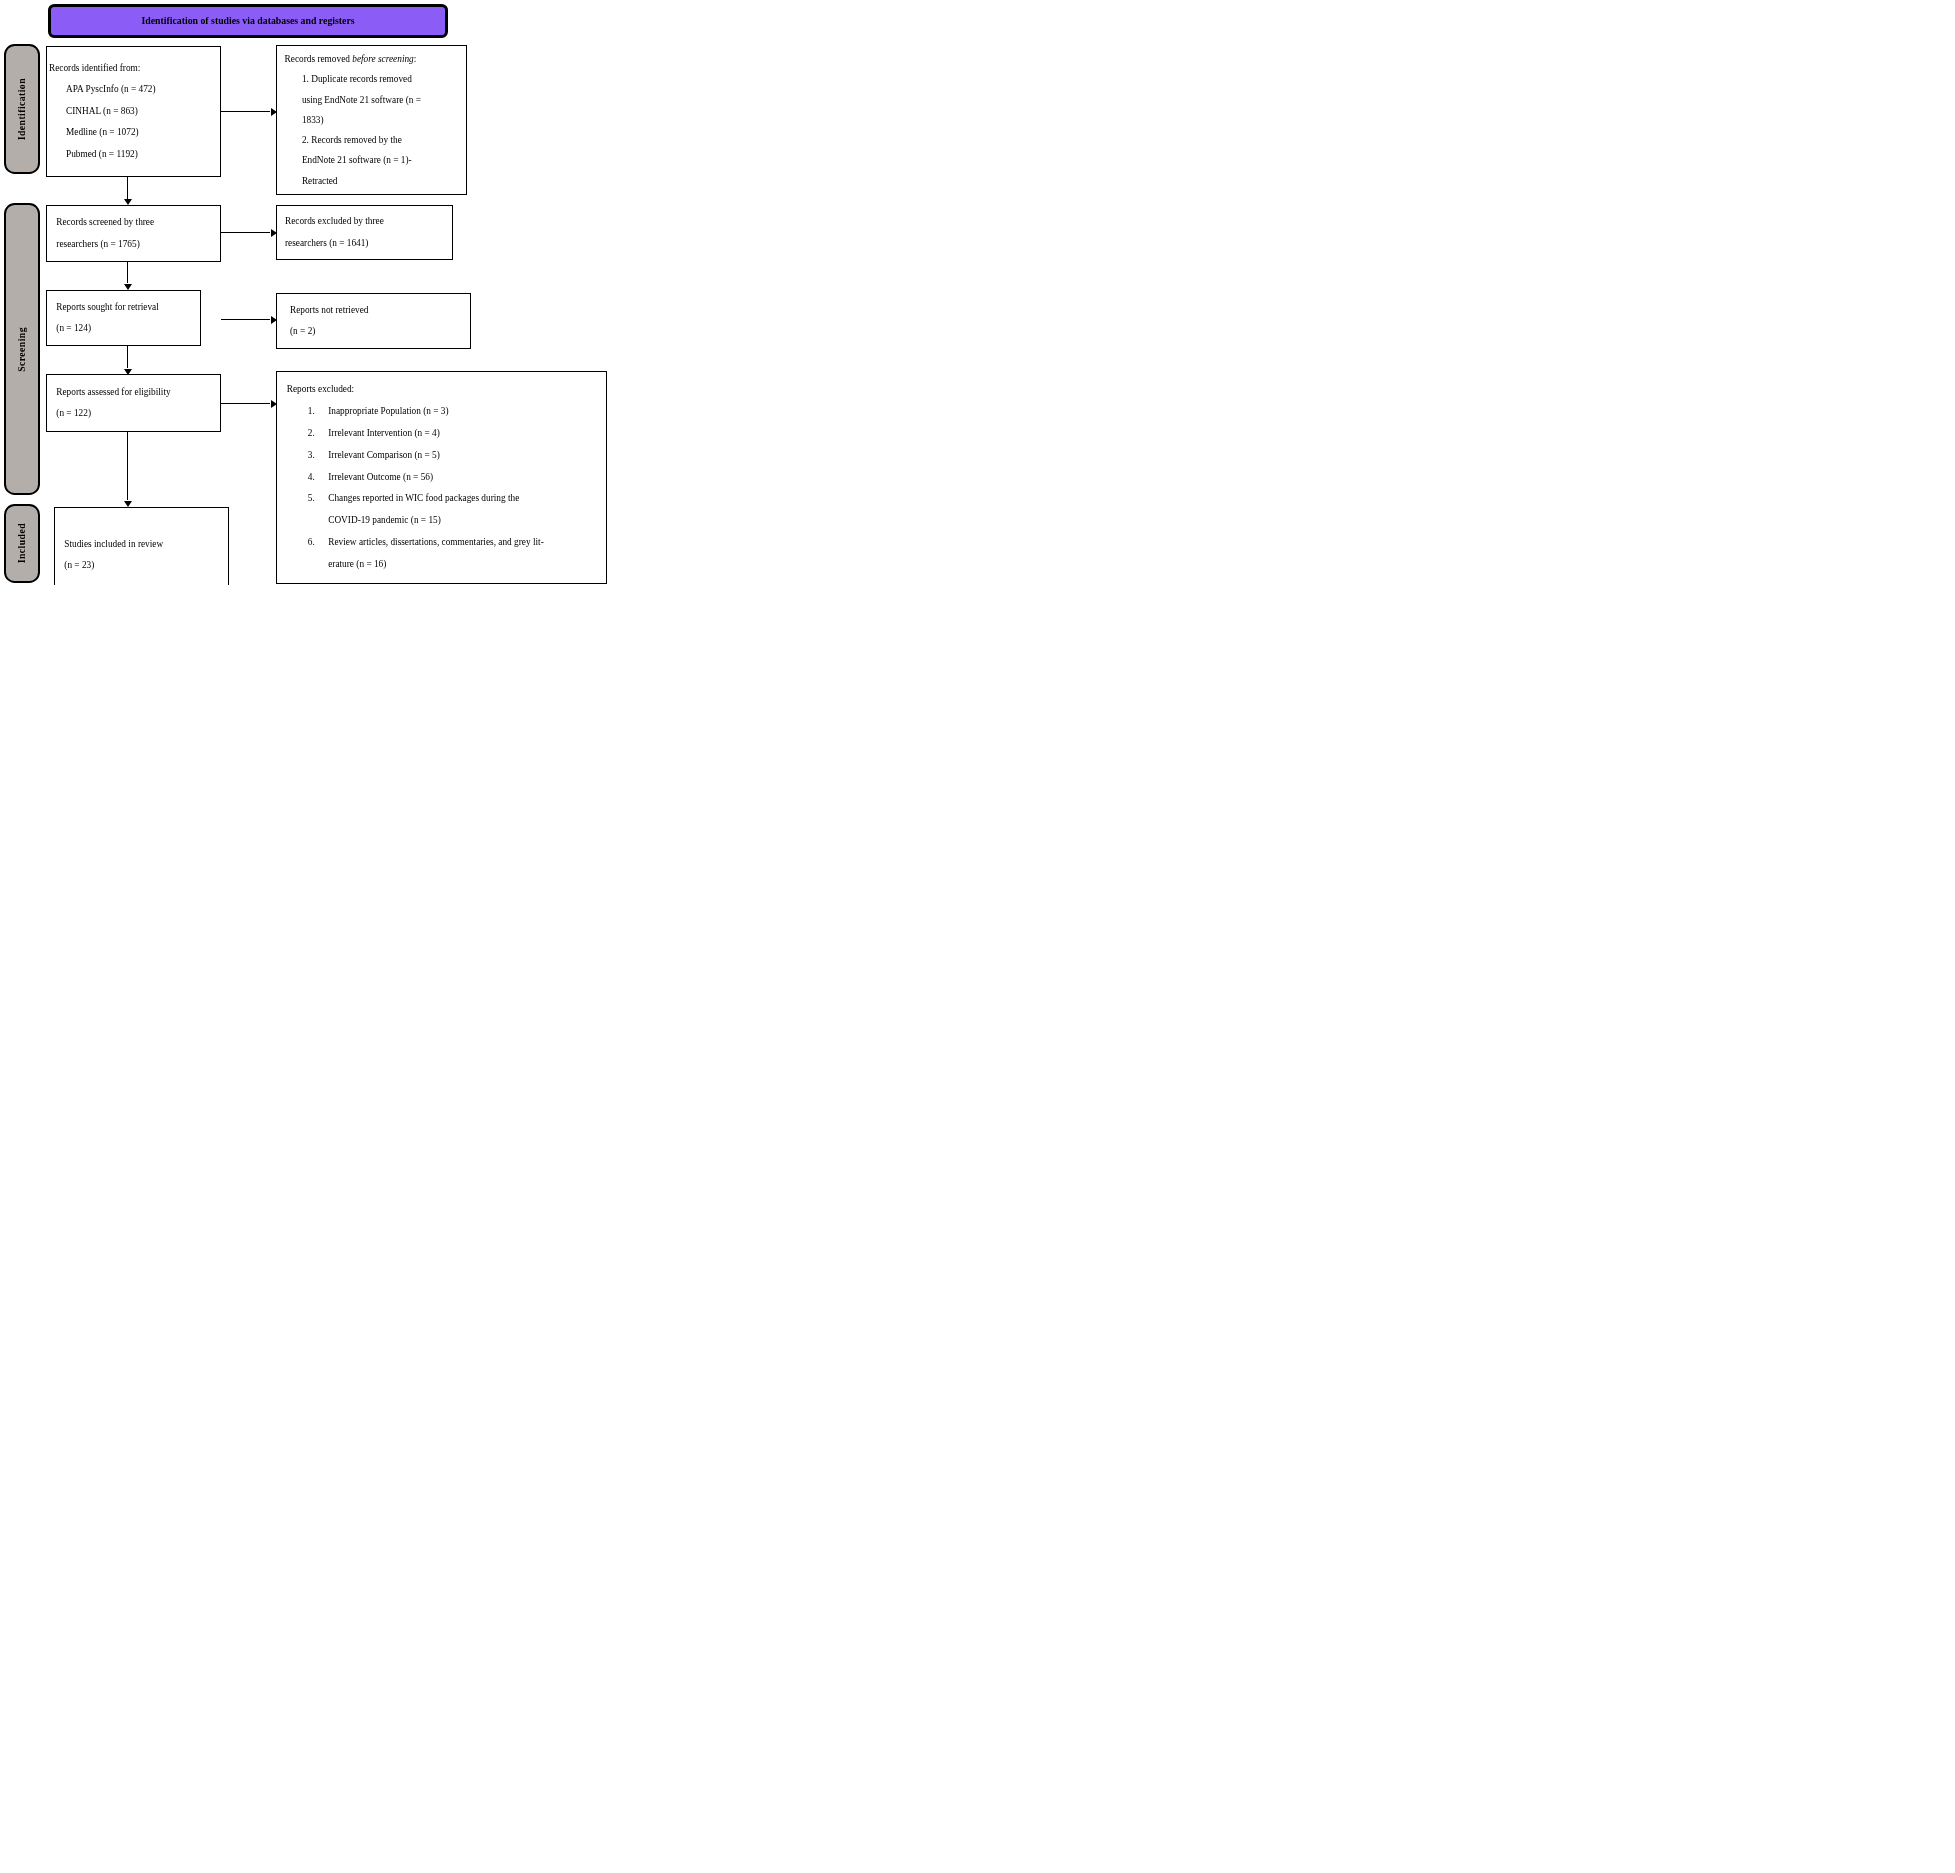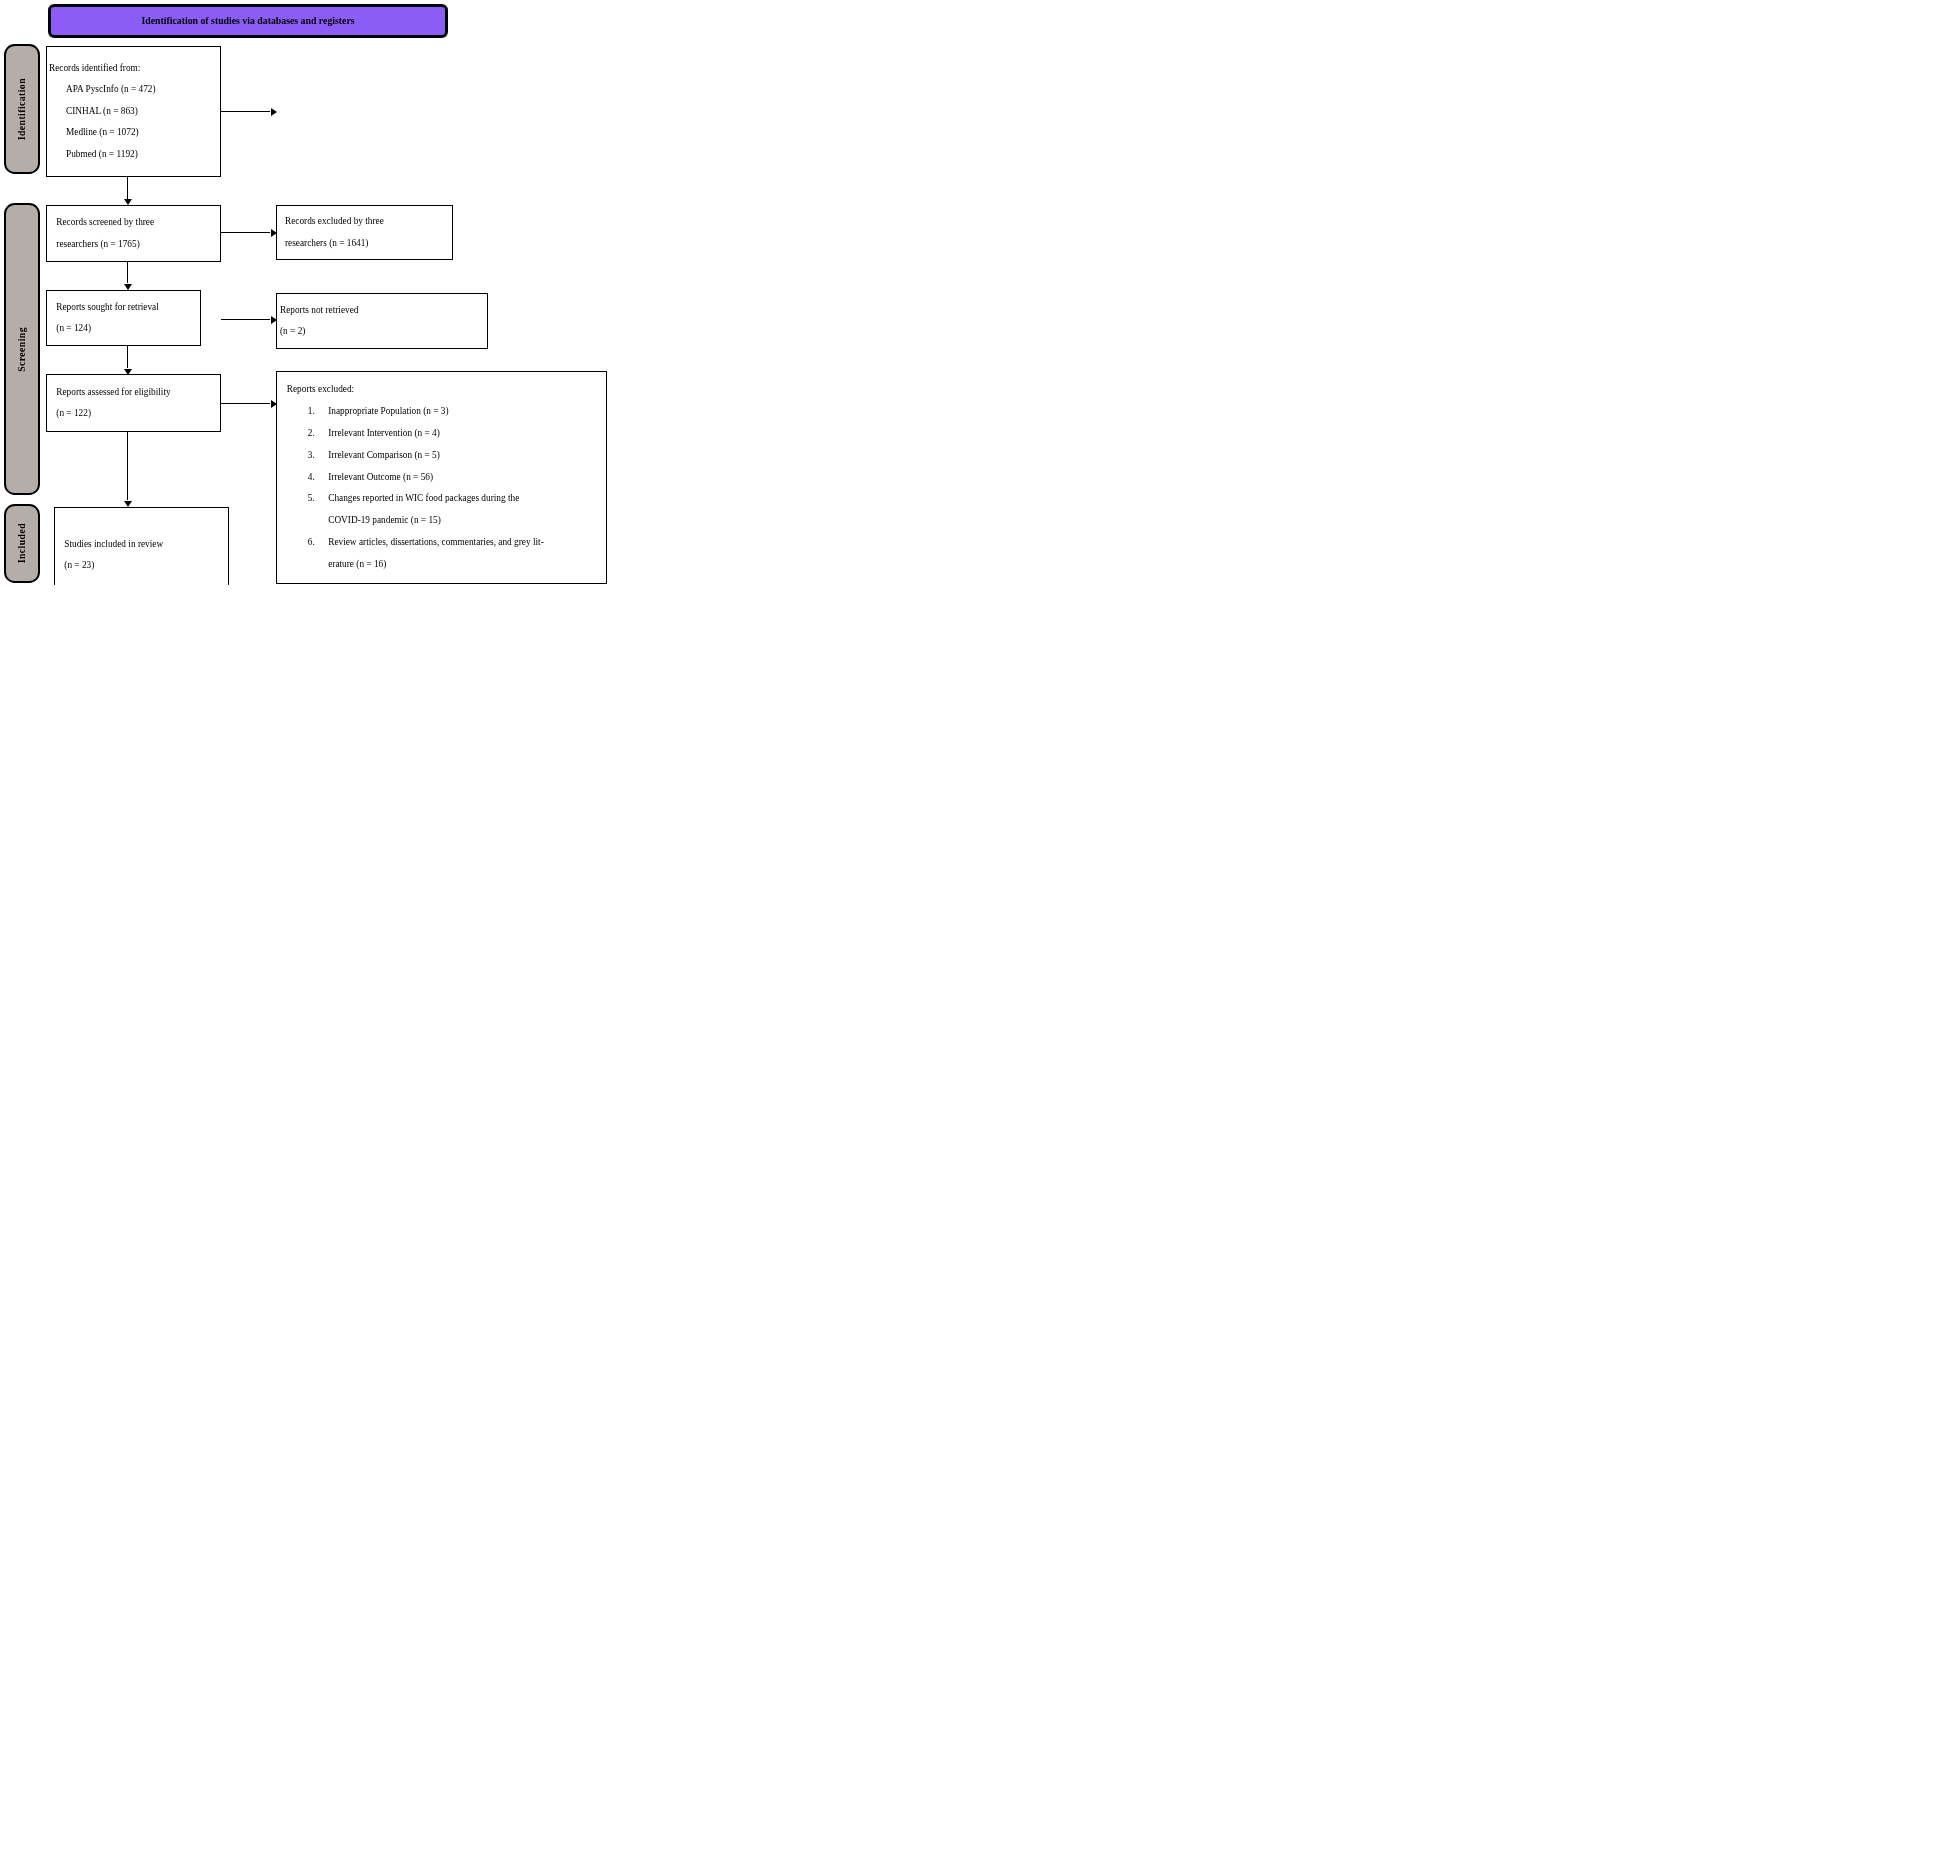--- a/index.html
+++ b/index.html
@@ -37,21 +37,21 @@
   #b1 { left:46px; top:46px;  width:175px; height:131px; padding-left:2px; line-height:2.3; }
   #b1 .src { margin-left:17px; }
   #b2 { left:46px; top:205px;  width:175px; height:57px; padding-left:9.3px; }
   #b3 { left:46px; top:290px;  width:155px; height:56px; padding-left:9.3px; }
   #b4 { left:46px; top:374px;  width:175px; height:58px; padding-left:9.3px;justify-content:center; }
   #b5 { left:54px; top:507px; width:175px; height:96px; padding-left:9.3px; }
 
   #r1 { left:276px; top:45px;  width:191px; height:150px; padding-left:7.6px; padding-right:4.4px; line-height:2.18; }
   #r1 .item { margin-left:17.3px; }
   #r2 { left:276px; top:205px;  width:177px; height:55px; padding-left:8px; }
-  #r3 { left:276px; top:293px;  width:212px; height:56px; padding-left:3px; }
+  #r3 { left:276px; top:293px;  width:195px; height:56px; padding-left:13px; }
   #r4 { left:276px; top:371px;  width:331px; height:213px; padding-left:9.8px; padding-right:7.1px; line-height:2.35; }
   #r4 .li  { display:flex; }
   #r4 .num { width:20.4px; margin-left:21px; flex-shrink:0; }
 
   .hline { position:absolute; height:1.3px; background:#000; }
   .hline::after {
     content:""; position:absolute; right:-6.7px; top:50%; transform:translateY(-50%);
     width:0; height:0; border-left:6.7px solid #000;
     border-top:4px solid transparent; border-bottom:4px solid transparent;
   }
@@ -91,20 +91,29 @@
   </div>
 
   <div class="box" id="b1">
     <div>Records identified from:</div>
     <div class="src">APA PyscInfo (n = 472)</div>
     <div class="src">CINHAL (n = 863)</div>
     <div class="src">Medline (n = 1072)</div>
     <div class="src">Pubmed (n = 1192)</div>
   </div>
 
+  <div class="box" id="r1">
+    <div><span>Records removed </span><i>before screening</i><span>:</span></div>
+    <div class="item pre">1. Duplicate records removed
+using EndNote 21 software (n =
+1833)</div>
+    <div class="item pre">2. Records removed by the
+EndNote 21 software (n = 1)-
+Retracted</div>
+  </div>
 
   <div class="box" id="b2">
     <div class="pre">Records screened by three
 researchers (n = 1765)</div>
   </div>
 
   <div class="box" id="r2">
     <div class="pre">Records excluded by three
 researchers (n = 1641)</div>
   </div>

